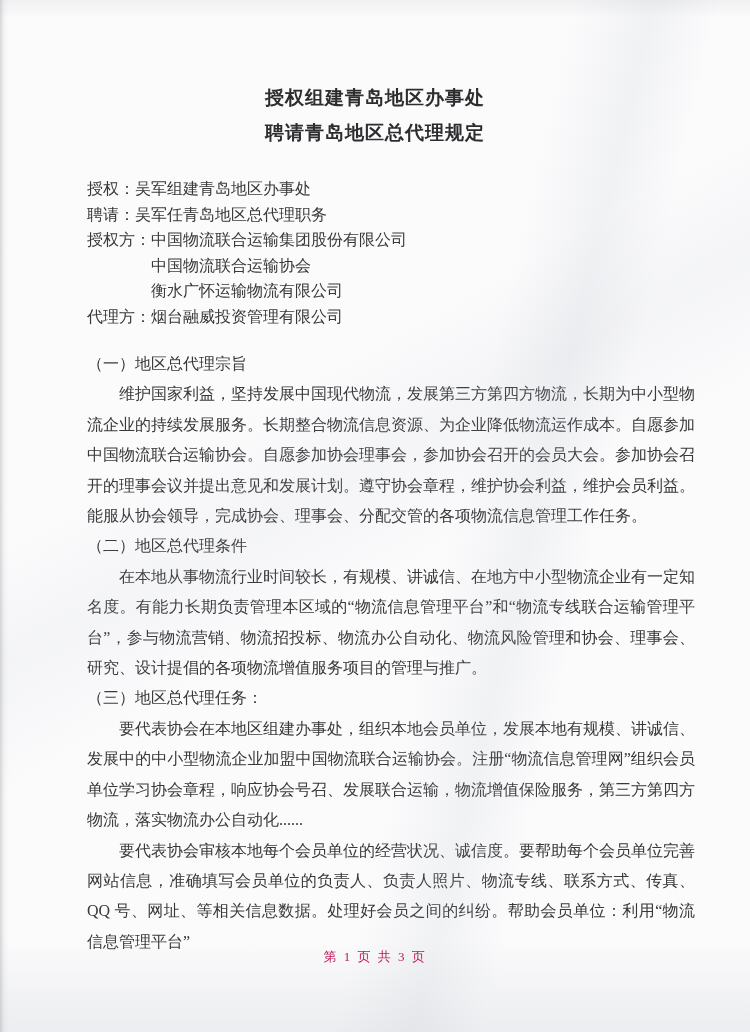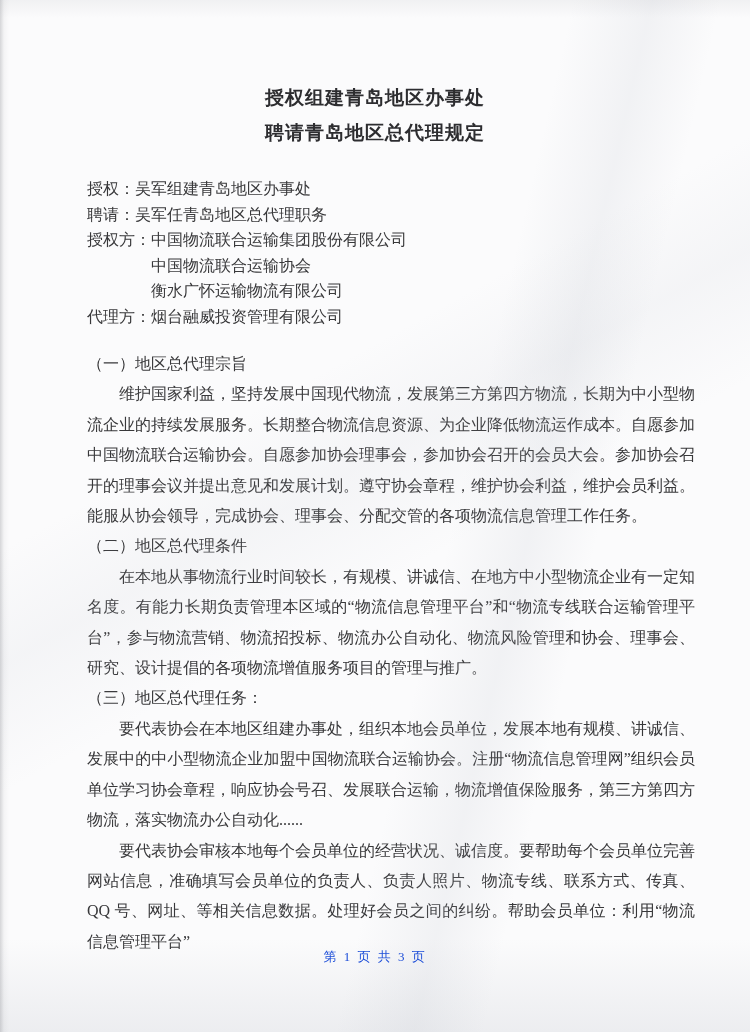--- a/index.html
+++ b/index.html
@@ -61,21 +61,21 @@
     text-align-last: left;
   }
   .page-footer {
     position: absolute;
     left: 0;
     right: 0;
     top: 948px;
     text-align: center;
     font-size: 13px;
     letter-spacing: 2px;
-    color: #1d4ed8;
+    color: #be185d;
   }
 </style>
 </head>
 <body>
 
 <div class="paper">
   <div class="texture"></div>
 
   <header class="title-block">
     <div class="title-line">授权组建青岛地区办事处</div>

